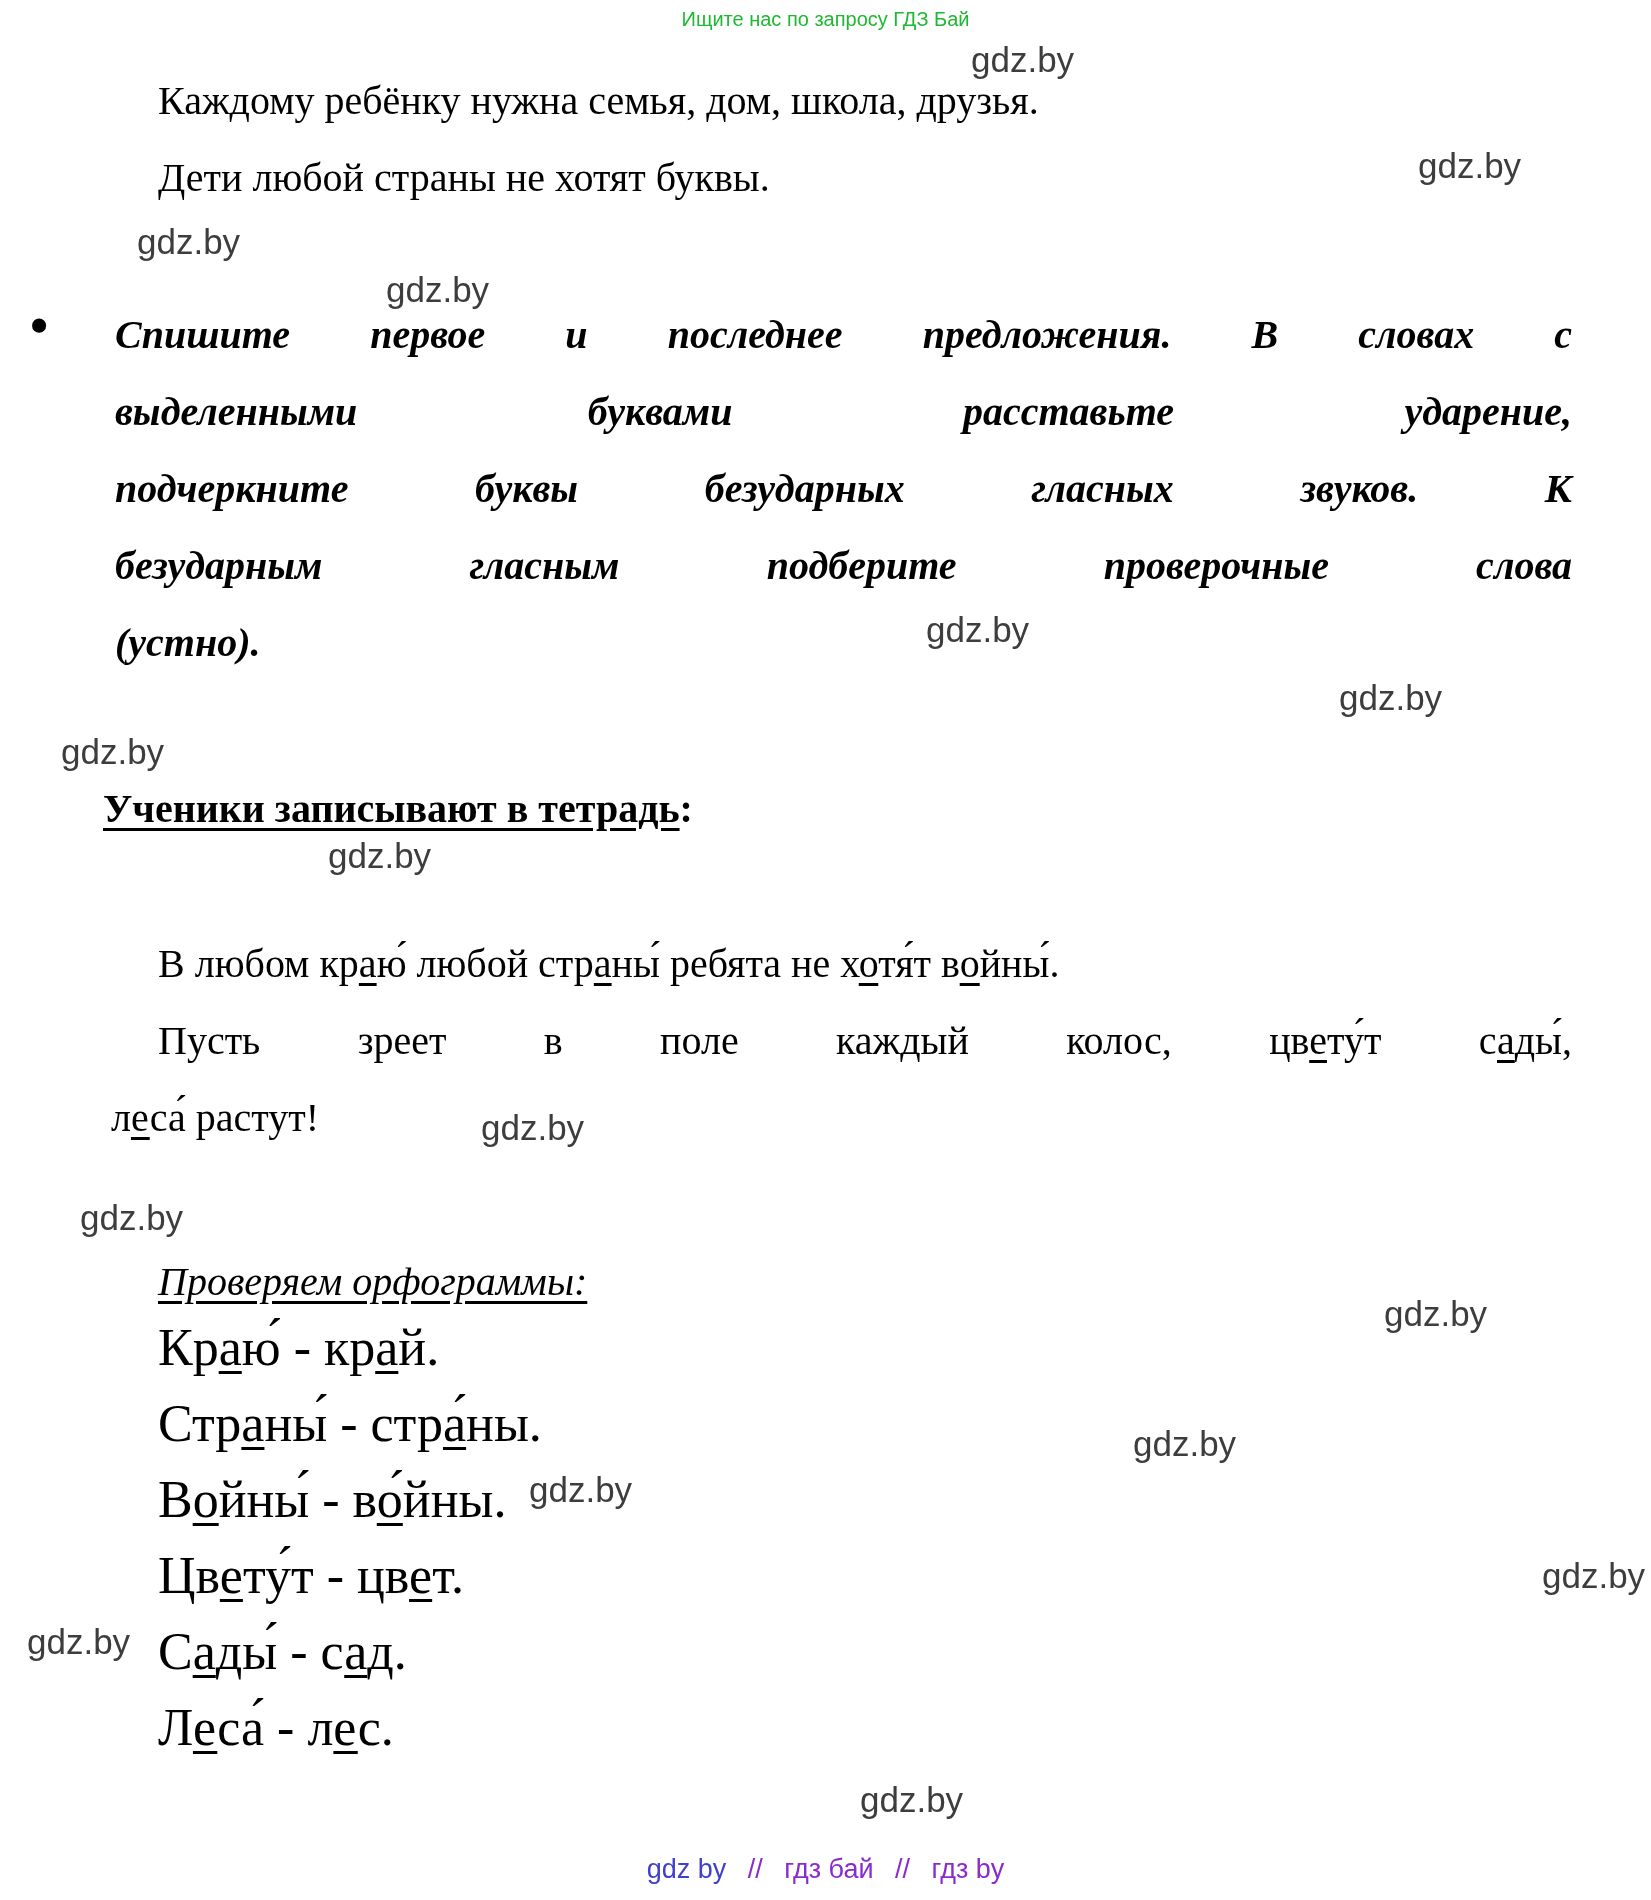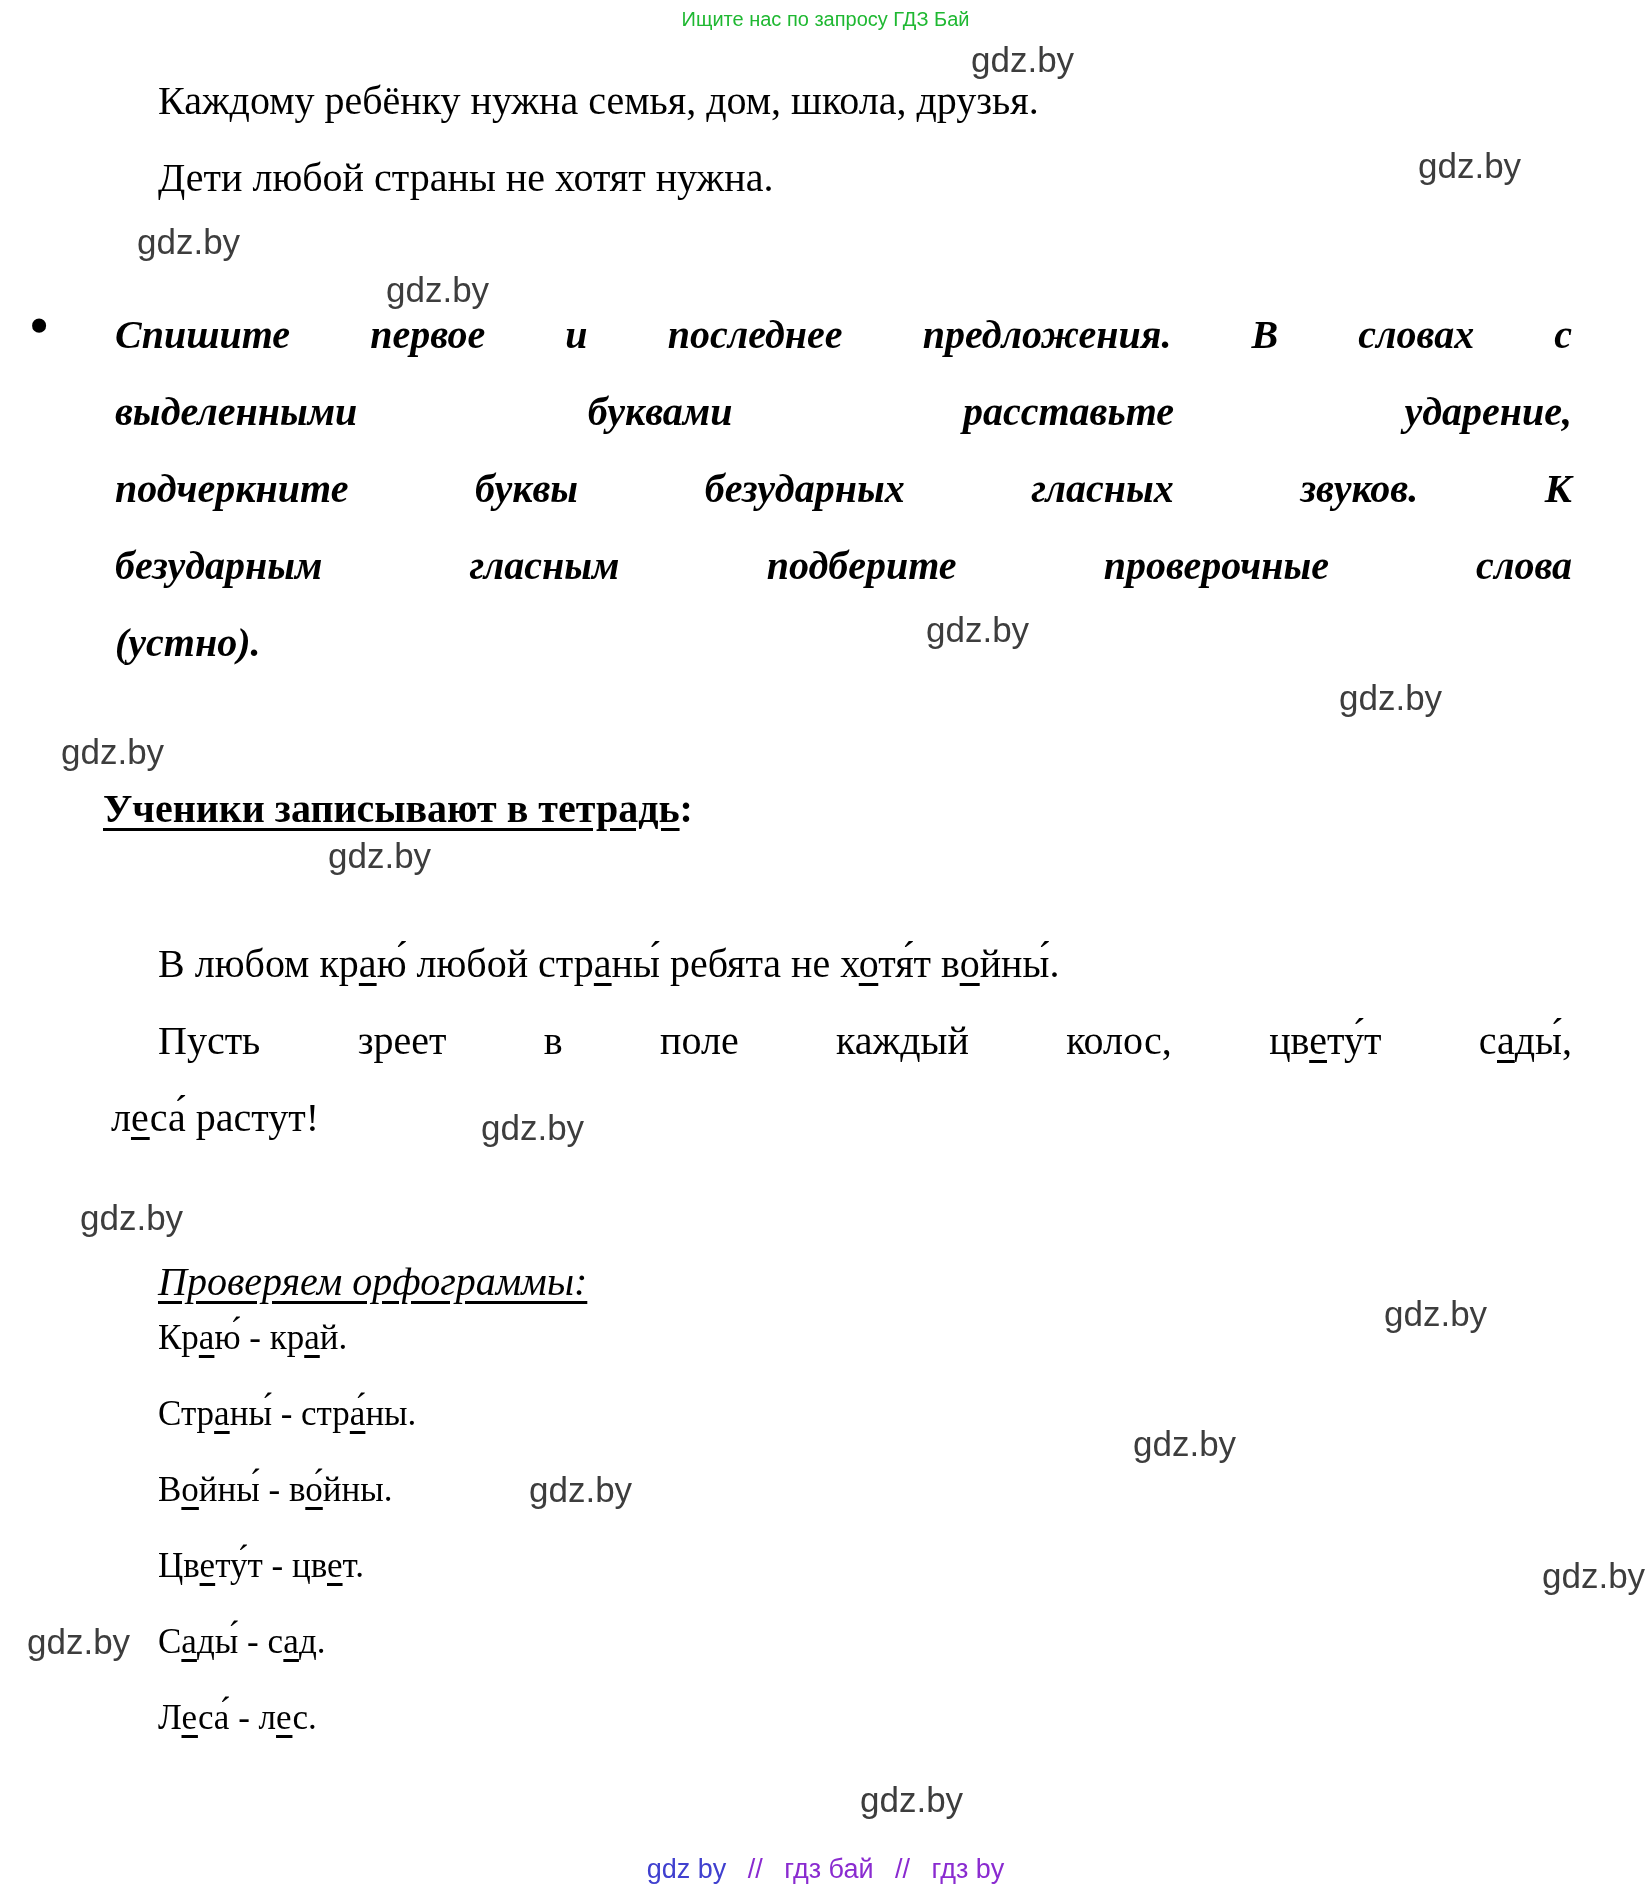--- a/index.html
+++ b/index.html
@@ -51,21 +51,21 @@
   .task-line.last{text-align-last:left;}
 
   .nb-heading{position:absolute;left:103px;top:770px;font-weight:bold;white-space:nowrap;}
   .nb-l1{position:absolute;left:158px;top:925px;white-space:nowrap;}
   .nb-l2{position:absolute;left:158px;top:1002px;width:1414px;
          text-align:justify;text-align-last:justify;}
   .nb-l3{position:absolute;left:103px;top:1079px;white-space:nowrap;margin-left:8px;}
 
   .check-heading{position:absolute;left:158px;top:1243px;font-style:italic;white-space:nowrap;}
   .check-list{position:absolute;left:158px;top:1318px;}
-  .check-item{height:76px;font-size:35px;white-space:nowrap;}
+  .check-item{height:76px;font-size:52px;white-space:nowrap;}
 
   .footer{
     position:absolute;left:0;top:1854px;width:100%;
     text-align:center;
     font-family:"Liberation Sans", sans-serif;
     font-size:27px;
   }
   .footer .lnk1{color:var(--footer-blue);}
   .footer .lnk2,.footer .lnk3{color:var(--footer-purple);}
   .footer .sep{color:var(--footer-purple);margin:0 14px;}
@@ -88,21 +88,21 @@
   <span class="wm w9">gdz.by</span>
   <span class="wm w10">gdz.by</span>
   <span class="wm w11">gdz.by</span>
   <span class="wm w12">gdz.by</span>
   <span class="wm w13">gdz.by</span>
   <span class="wm w14">gdz.by</span>
   <span class="wm w15">gdz.by</span>
   <span class="wm w16">gdz.by</span>
 
   <div class="txt intro-l1">Каждому ребёнку нужна семья, дом, школа, друзья.</div>
-  <div class="txt intro-l2">Дети любой страны не хотят нужна.</div>
+  <div class="txt intro-l2">Дети любой страны не хотят буквы.</div>
 
   <div class="task-bullet">•</div>
   <div class="txt nb-heading"><u>Ученики записывают в тетрадь</u>:</div>
 
   <div class="txt task">
     <div class="task-line">Спишите первое и последнее предложения. В словах с</div>
     <div class="task-line">выделенными буквами расставьте ударение,</div>
     <div class="task-line">подчеркните буквы безударных гласных звуков. К</div>
     <div class="task-line">безударным гласным подберите проверочные слова</div>
     <div class="task-line last">(устно).</div>

